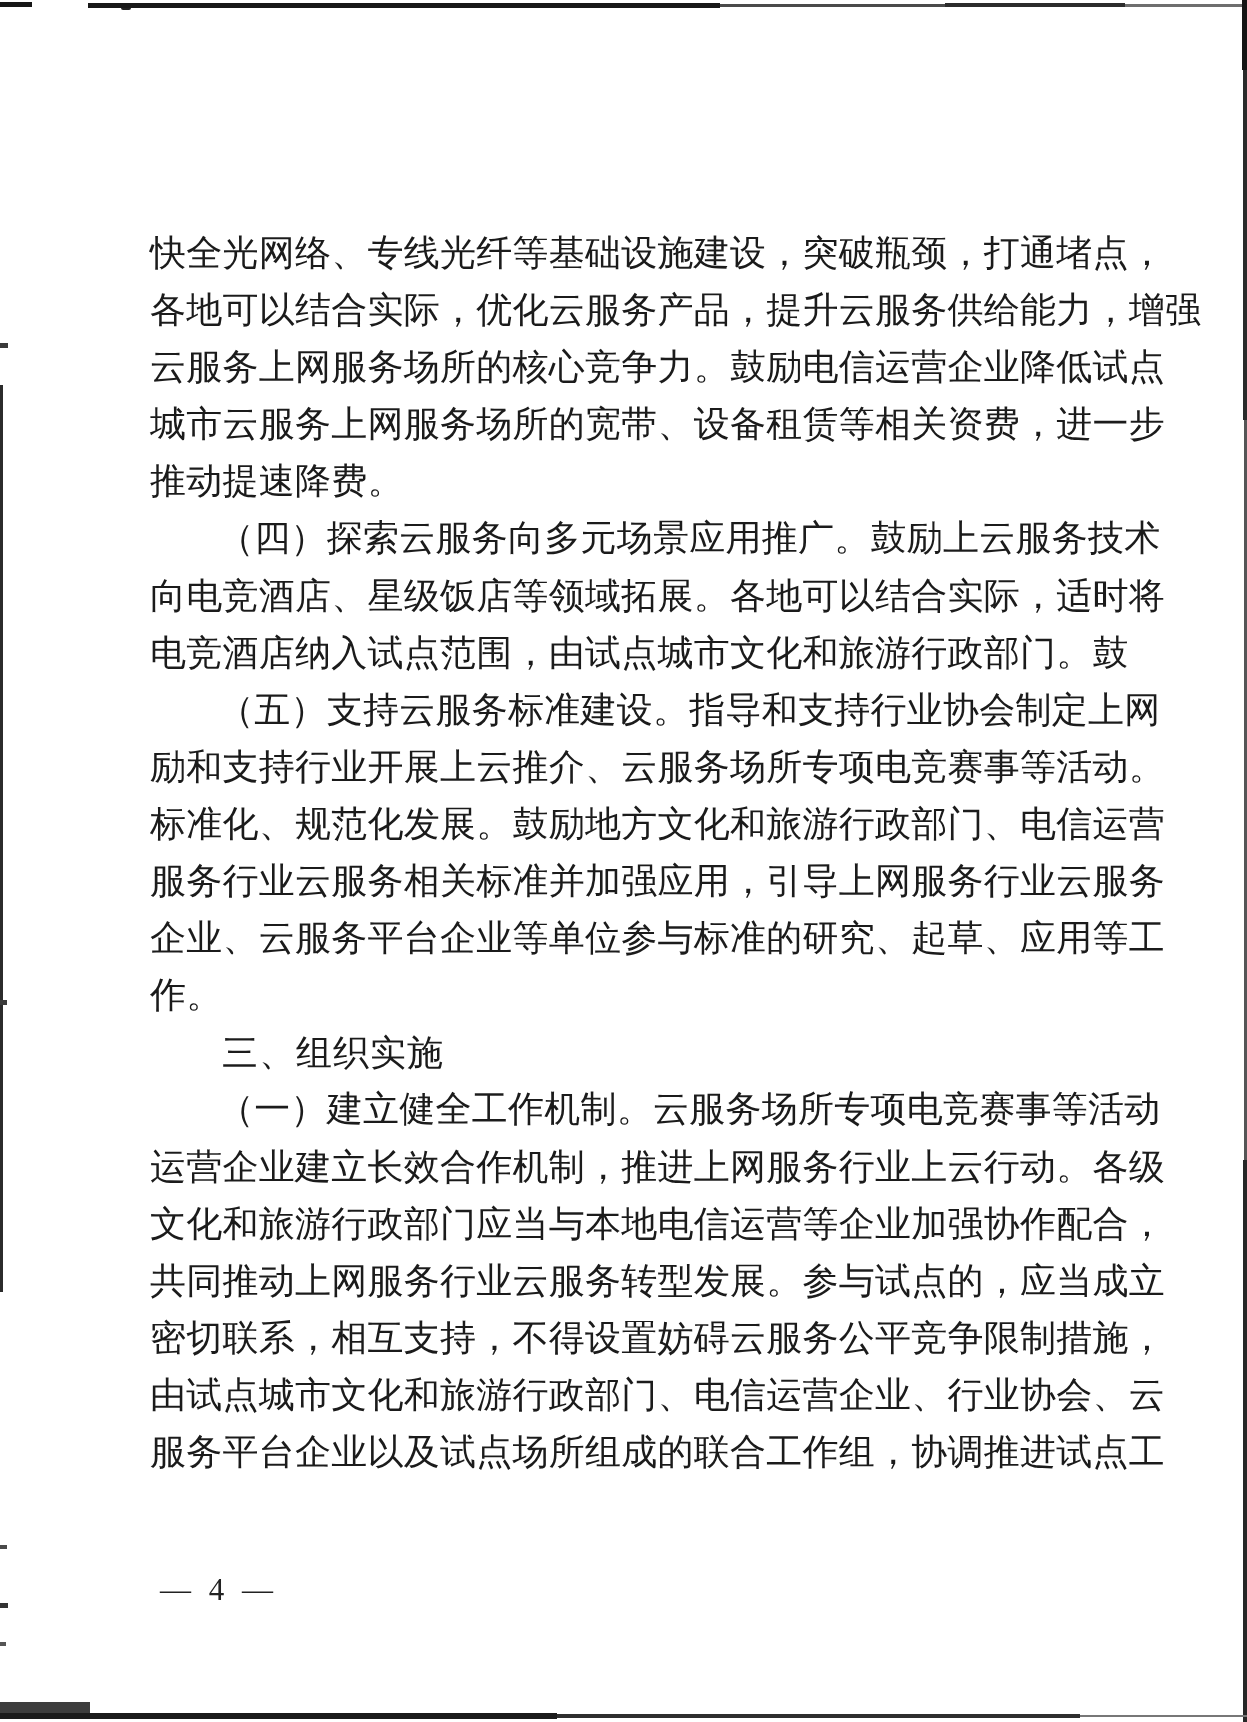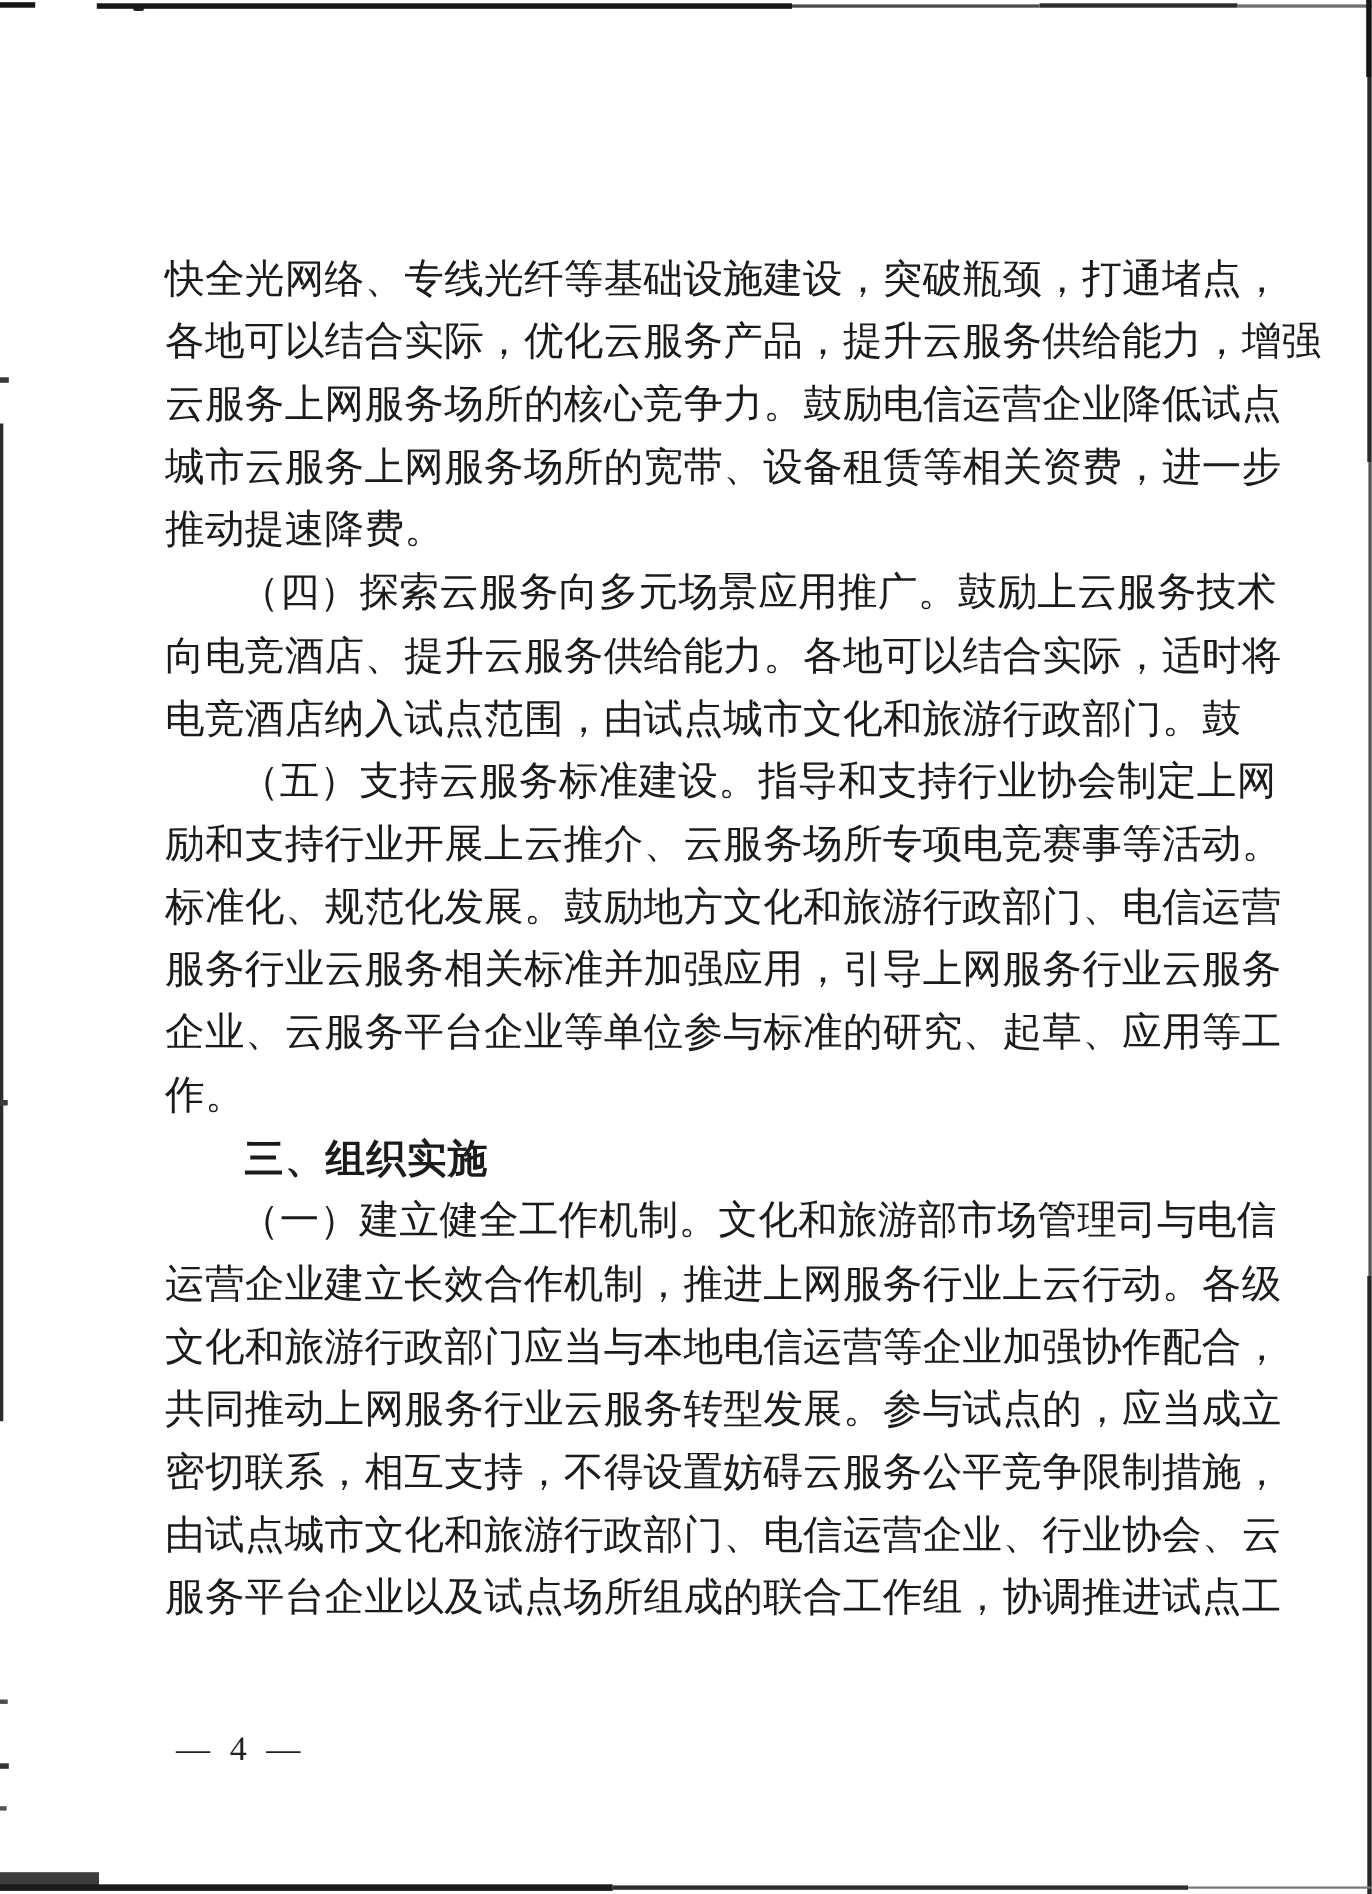--- a/index.html
+++ b/index.html
@@ -30,21 +30,21 @@
   }
   .line {
     height: 57.1px;
     line-height: 57.1px;
     white-space: nowrap;
     font-family: "Liberation Serif", "DejaVu Serif", serif;
   }
   .line.indent { text-indent: 68px; }
   .line.heading {
     font-family: "Liberation Sans", "DejaVu Sans", sans-serif;
-    font-weight: 700;
+    font-weight: 400;
     text-indent: 72px;
     letter-spacing: 1px;
   }
   
   .page-number {
     position: absolute;
     left: 160px;
     top: 1572px;
     font-size: 31px;
     color: #222222;
@@ -101,30 +101,30 @@
   <div class="artifact bottom-seg-b"></div>
   <div class="artifact bottom-seg-c"></div>
 
   <div class="doc-body" id="doc-body">
       <div class="line">快全光网络、专线光纤等基础设施建设，突破瓶颈，打通堵点，</div>
       <div class="line">各地可以结合实际，优化云服务产品，提升云服务供给能力，增强</div>
       <div class="line">云服务上网服务场所的核心竞争力。鼓励电信运营企业降低试点</div>
       <div class="line">城市云服务上网服务场所的宽带、设备租赁等相关资费，进一步</div>
       <div class="line">推动提速降费。</div>
       <div class="line indent">（四）探索云服务向多元场景应用推广。鼓励上云服务技术</div>
-      <div class="line">向电竞酒店、提升云服务供给能力。各地可以结合实际，适时将</div>
+      <div class="line">向电竞酒店、星级饭店等领域拓展。各地可以结合实际，适时将</div>
       <div class="line">电竞酒店纳入试点范围，由试点城市文化和旅游行政部门。鼓</div>
       <div class="line indent">（五）支持云服务标准建设。指导和支持行业协会制定上网</div>
       <div class="line">励和支持行业开展上云推介、云服务场所专项电竞赛事等活动。</div>
       <div class="line">标准化、规范化发展。鼓励地方文化和旅游行政部门、电信运营</div>
       <div class="line">服务行业云服务相关标准并加强应用，引导上网服务行业云服务</div>
       <div class="line">企业、云服务平台企业等单位参与标准的研究、起草、应用等工</div>
       <div class="line">作。</div>
       <div class="line heading">三、组织实施</div>
-      <div class="line indent">（一）建立健全工作机制。文化和旅游部市场管理司与电信</div>
+      <div class="line indent">（一）建立健全工作机制。云服务场所专项电竞赛事等活动</div>
       <div class="line">运营企业建立长效合作机制，推进上网服务行业上云行动。各级</div>
       <div class="line">文化和旅游行政部门应当与本地电信运营等企业加强协作配合，</div>
       <div class="line">共同推动上网服务行业云服务转型发展。参与试点的，应当成立</div>
       <div class="line">密切联系，相互支持，不得设置妨碍云服务公平竞争限制措施，</div>
       <div class="line">由试点城市文化和旅游行政部门、电信运营企业、行业协会、云</div>
       <div class="line">服务平台企业以及试点场所组成的联合工作组，协调推进试点工</div>
     </div>
 
   <div class="page-number">— 4 —</div>
 

